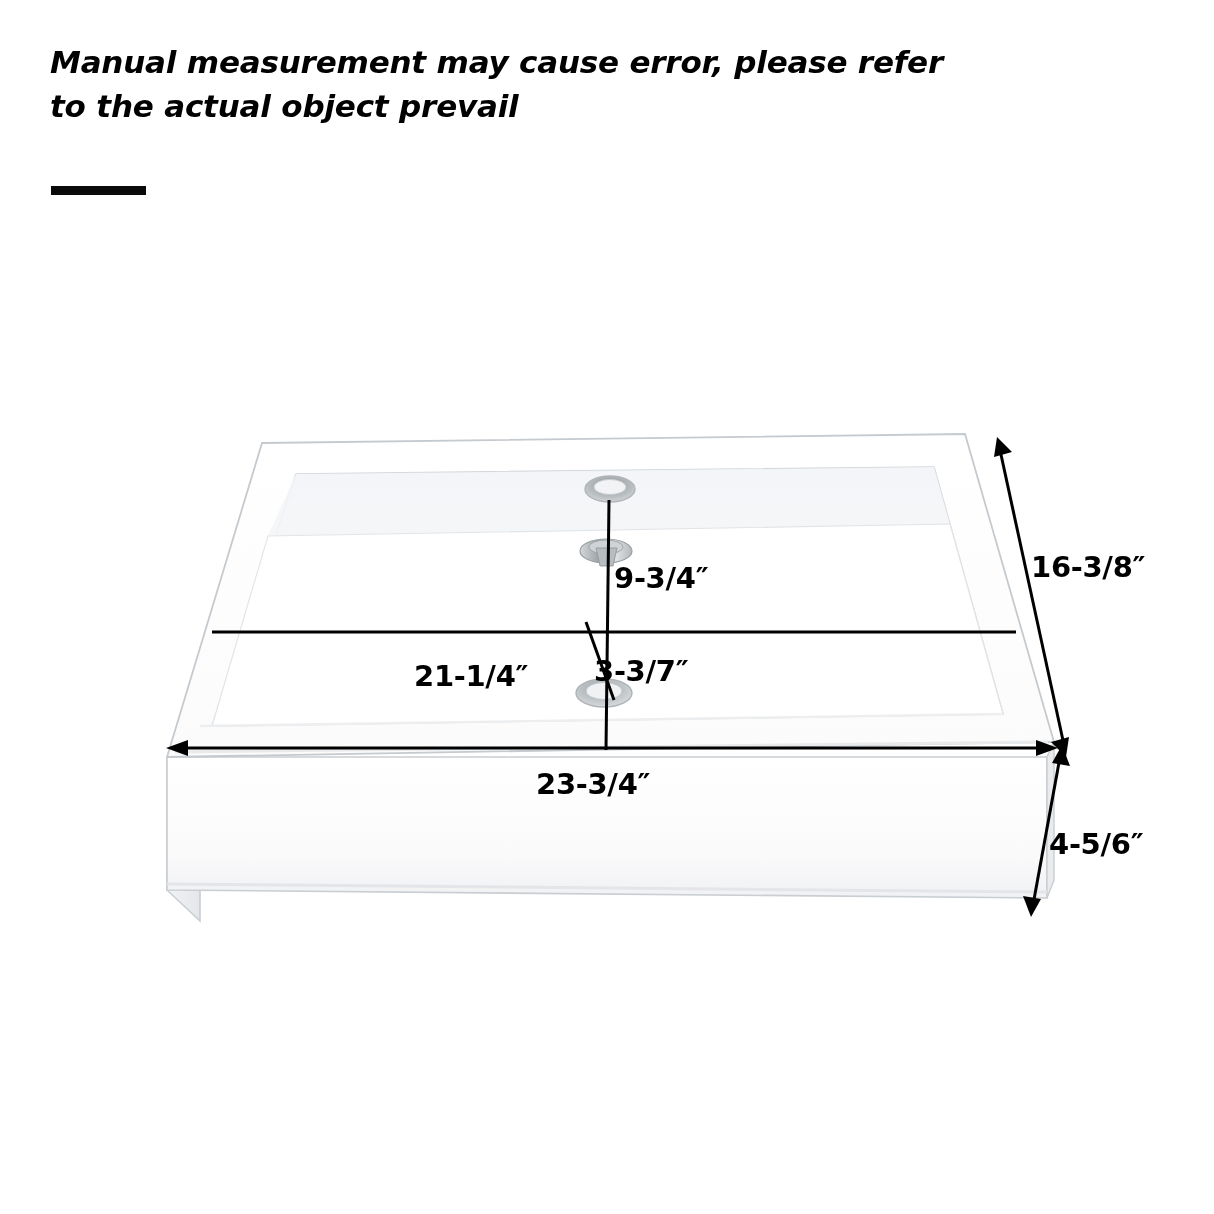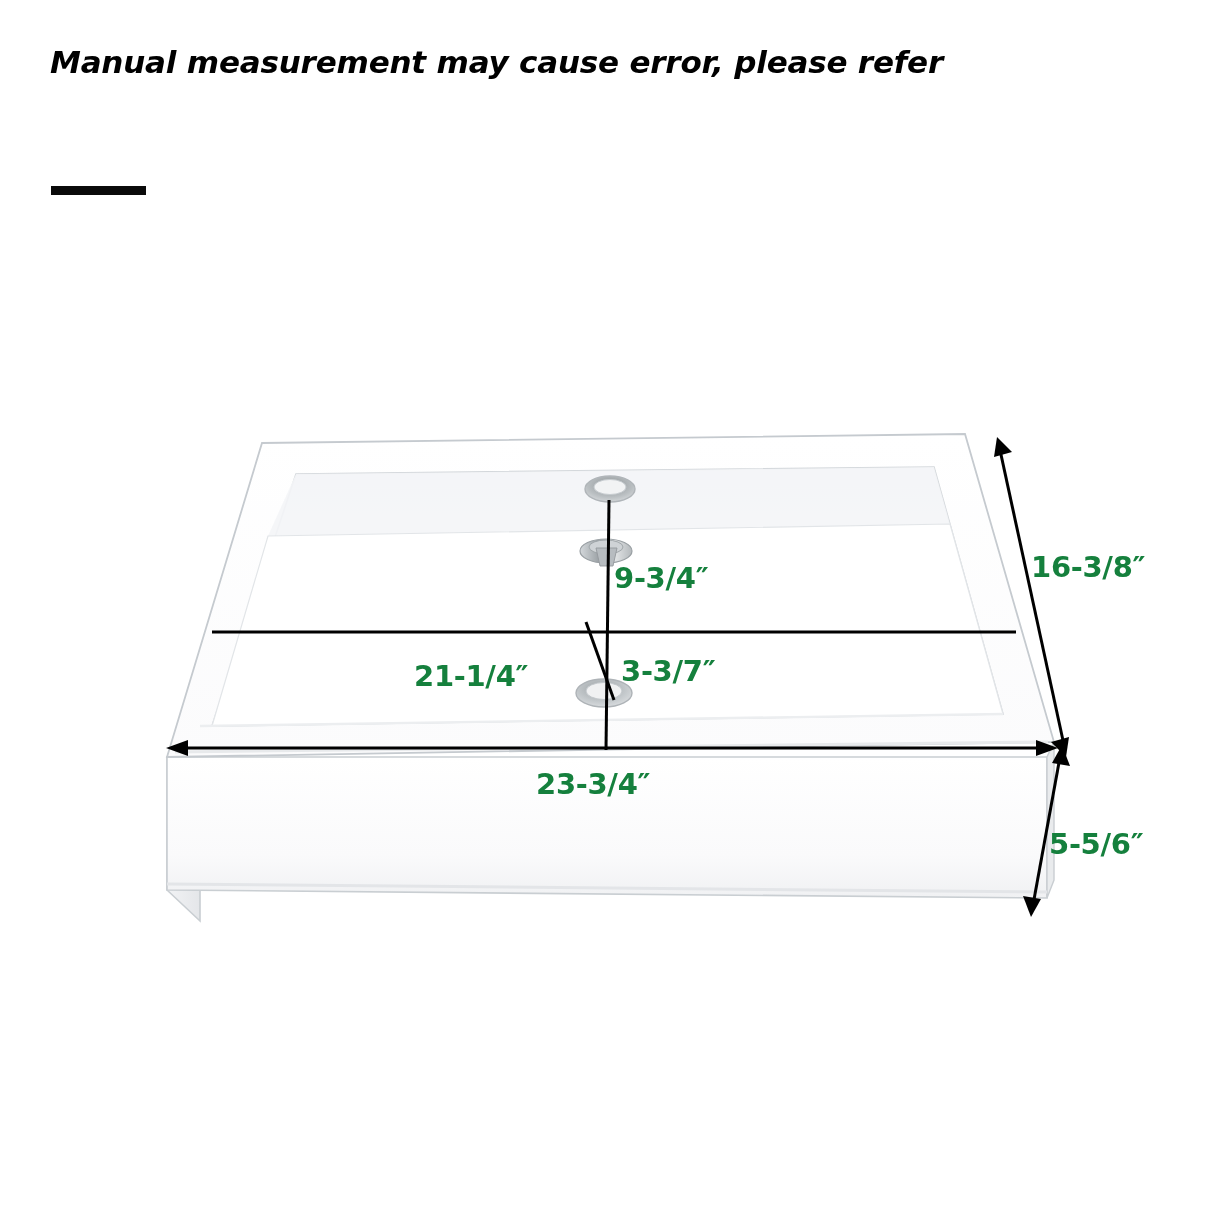--- a/index.html
+++ b/index.html
@@ -43,47 +43,48 @@
     width: 95px;
     height: 9px;
     background: #0a0a0a;
   }
 
   .dim-label {
     position: absolute;
     font-family: "DejaVu Sans", sans-serif;
     font-size: 29px;
     font-weight: 700;
-    color: #15803d;
+    color: #000000;
     white-space: nowrap;
     letter-spacing: -0.3px;
   }
 
   #label-width   { left: 536px; top: 767px; text-align: center; }
   #label-depth   { left: 1023px; top: 550px; margin-left: 8px; }
   #label-inner-w { left: 414px; top: 659px; }
   #label-height  { left: 1049px; top: 827px; }
   #label-faucet  { left: 614px; top: 561px; }
-  #label-drain   { left: 621px; top: 654px; }
+  #label-drain   { left: 594px; top: 654px; }
 
   svg#art {
     position: absolute;
     left: 0;
     top: 0;
     width: 1214px;
     height: 1214px;
   }
 </style>
 </head>
 <body>
 
 <div id="stage">
 
   <div class="note">
     <div>Manual measurement may cause error, please refer</div>
+    <div>to the actual object prevail</div>
   </div>
 
   <div class="rule"></div>
 
   <svg id="art" viewBox="0 0 1214 1214">
     <defs>
       <linearGradient id="topFaceGrad" x1="0" y1="0" x2="0" y2="1">
         <stop offset="0%" stop-color="#ffffff"></stop>
         <stop offset="100%" stop-color="#fbfbfc"></stop>
       </linearGradient>
@@ -182,17 +183,17 @@
 
       <g>
         <line x1="586" y1="622" x2="614" y2="700"></line>
       </g>
     </g>
   </svg>
 
   <div class="dim-label" id="label-width">23-3/4″</div>
   <div class="dim-label" id="label-depth">16-3/8″</div>
   <div class="dim-label" id="label-inner-w">21-1/4″</div>
-  <div class="dim-label" id="label-height">5-5/6″</div>
+  <div class="dim-label" id="label-height">4-5/6″</div>
   <div class="dim-label" id="label-faucet">9-3/4″</div>
   <div class="dim-label" id="label-drain">3-3/7″</div>
 
 </div>
 
 </body></html>

